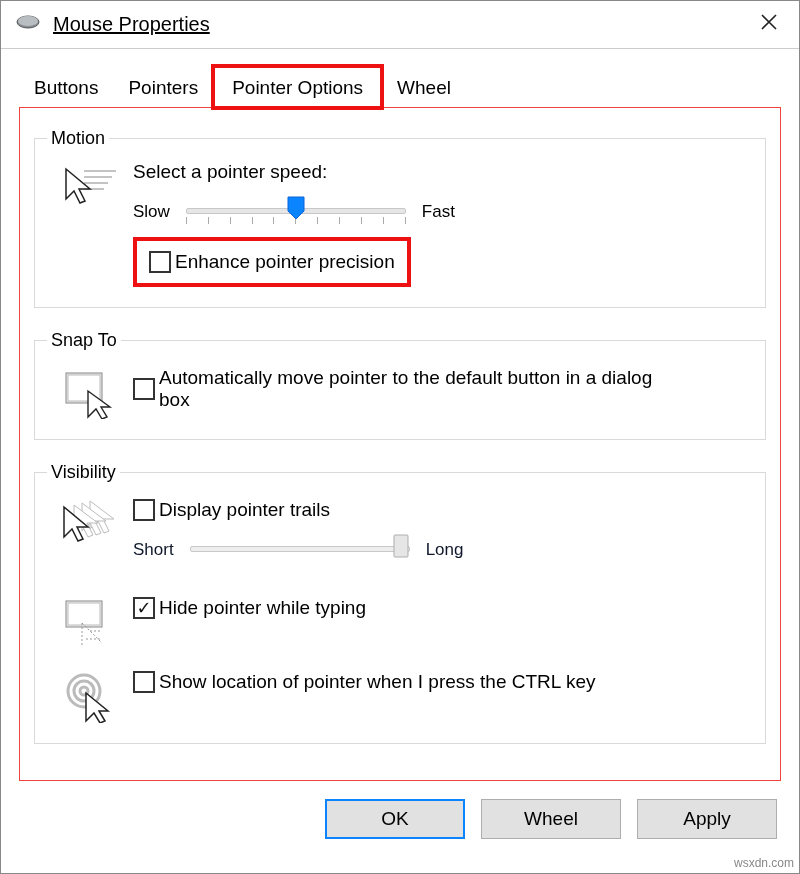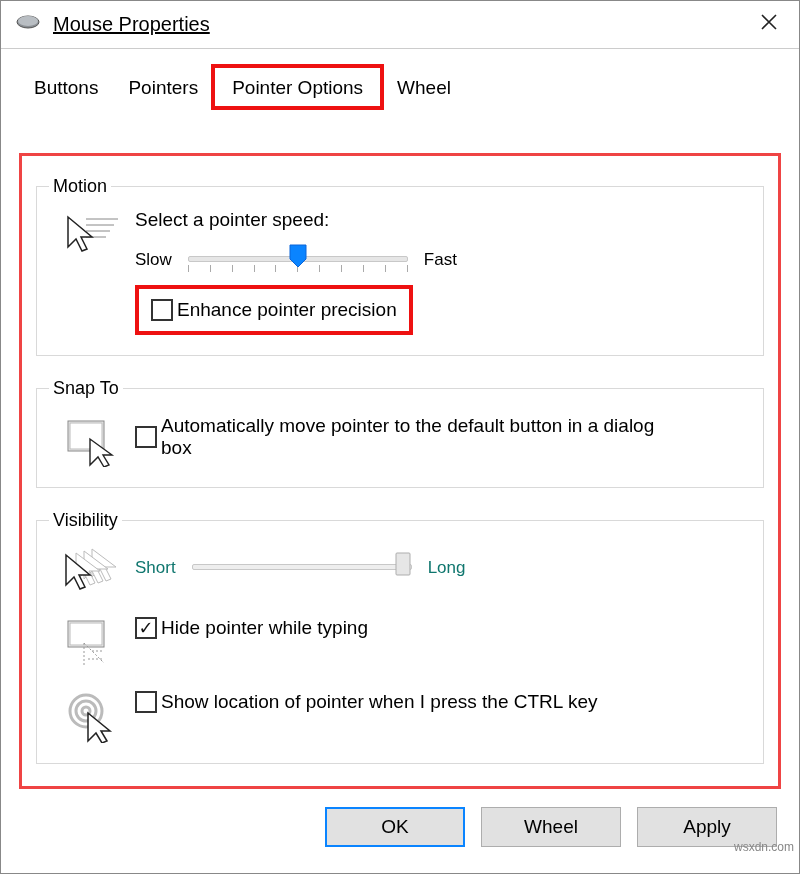--- a/index.html
+++ b/index.html
@@ -55,24 +55,23 @@
     border: 1px solid #ccc;
     border-bottom: 1px solid #fff;
     background: #fff;
   }
   .tab.hl {
     outline: 4px solid #e11;
     outline-offset: -2px;
     padding: 10px 18px 8px 18px;
   }
   .tabbody {
-    border: 3px solid #ef4444;
+    border: 1px solid #ef4444;
     background: #fff;
-    padding: 20px 14px 22px 14px;
-    margin-top: 46px;
+    padding: 20px 14px 36px 14px;
   }
   fieldset.grp {
     border: 1px solid #d9d9d9;
     margin: 0 0 22px 0;
     padding: 12px 12px 20px 12px;
     position: relative;
   }
   fieldset.grp > legend {
     padding: 0 4px;
     font-size: 18px;
@@ -130,40 +129,40 @@
     width: fit-content;
   }
   .chk {
     width: 22px; height: 22px; border: 2px solid #333; background: #fff;
     display: flex; align-items: center; justify-content: center;
     flex-shrink: 0;
   }
   .chk.checked::after {
     content: "✓"; font-size: 18px; line-height: 1; color: #111;
   }
-  .disabled-text { color: #0f766e; }
+  .disabled-text { color: #0f172a; }
   .footer {
     display: flex;
     justify-content: flex-end;
     gap: 16px;
     padding: 18px 22px 20px 0;
   }
   .btn {
     width: 140px; height: 40px;
     border: 1px solid #adadad;
     background: #e1e1e1;
     font-size: 19px;
     display: flex; align-items: center; justify-content: center;
     cursor: default;
   }
   .btn.primary {
     border: 2px solid #0a84ff;
   }
   .watermark {
-    position: absolute; right: 6px; bottom: 20px;
+    position: absolute; right: 6px; bottom: 4px;
     font-size: 12px; color: #888;
   }
 </style>
 </head>
 <body>
 
 <div class="titlebar">
   <span class="mouse-icon">
     <svg width="26" height="18" viewBox="0 0 26 18">
       <ellipse cx="13" cy="9" rx="11" ry="6" fill="#8a8f94" stroke="#555"></ellipse>
@@ -264,20 +263,24 @@
           <svg width="64" height="48" viewBox="0 0 64 48">
             <g fill="#fff" stroke="#bbb" stroke-width="1">
               <path d="M32 2 L32 30 L40 22 L46 34 L51 32 L45 20 L56 20 Z"></path>
               <path d="M24 4 L24 32 L32 24 L38 36 L43 34 L37 22 L48 22 Z"></path>
               <path d="M16 6 L16 34 L24 26 L30 38 L35 36 L29 24 L40 24 Z"></path>
             </g>
             <path d="M6 8 L6 38 L14 30 L20 42 L25 40 L19 28 L30 28 Z" fill="#fff" stroke="#222" stroke-width="1.5"></path>
           </svg>
         </div>
         <div class="optcell">
+          <div class="chkline">
+            <span class="chk"></span>
+            <span>Display pointer trails</span>
+          </div>
           <div class="sliderrow disabled-text" style="margin-top:10px;">
             <span>Short</span>
             <div class="slider disabled">
               <div class="track"></div>
               <div class="thumb grey" style="left:calc(100% - 18px);">
                 <svg width="18" height="26" viewBox="0 0 18 26">
                     <rect x="2" y="2" width="14" height="22" rx="1"></rect>
                   </svg>
               </div>
             </div>

